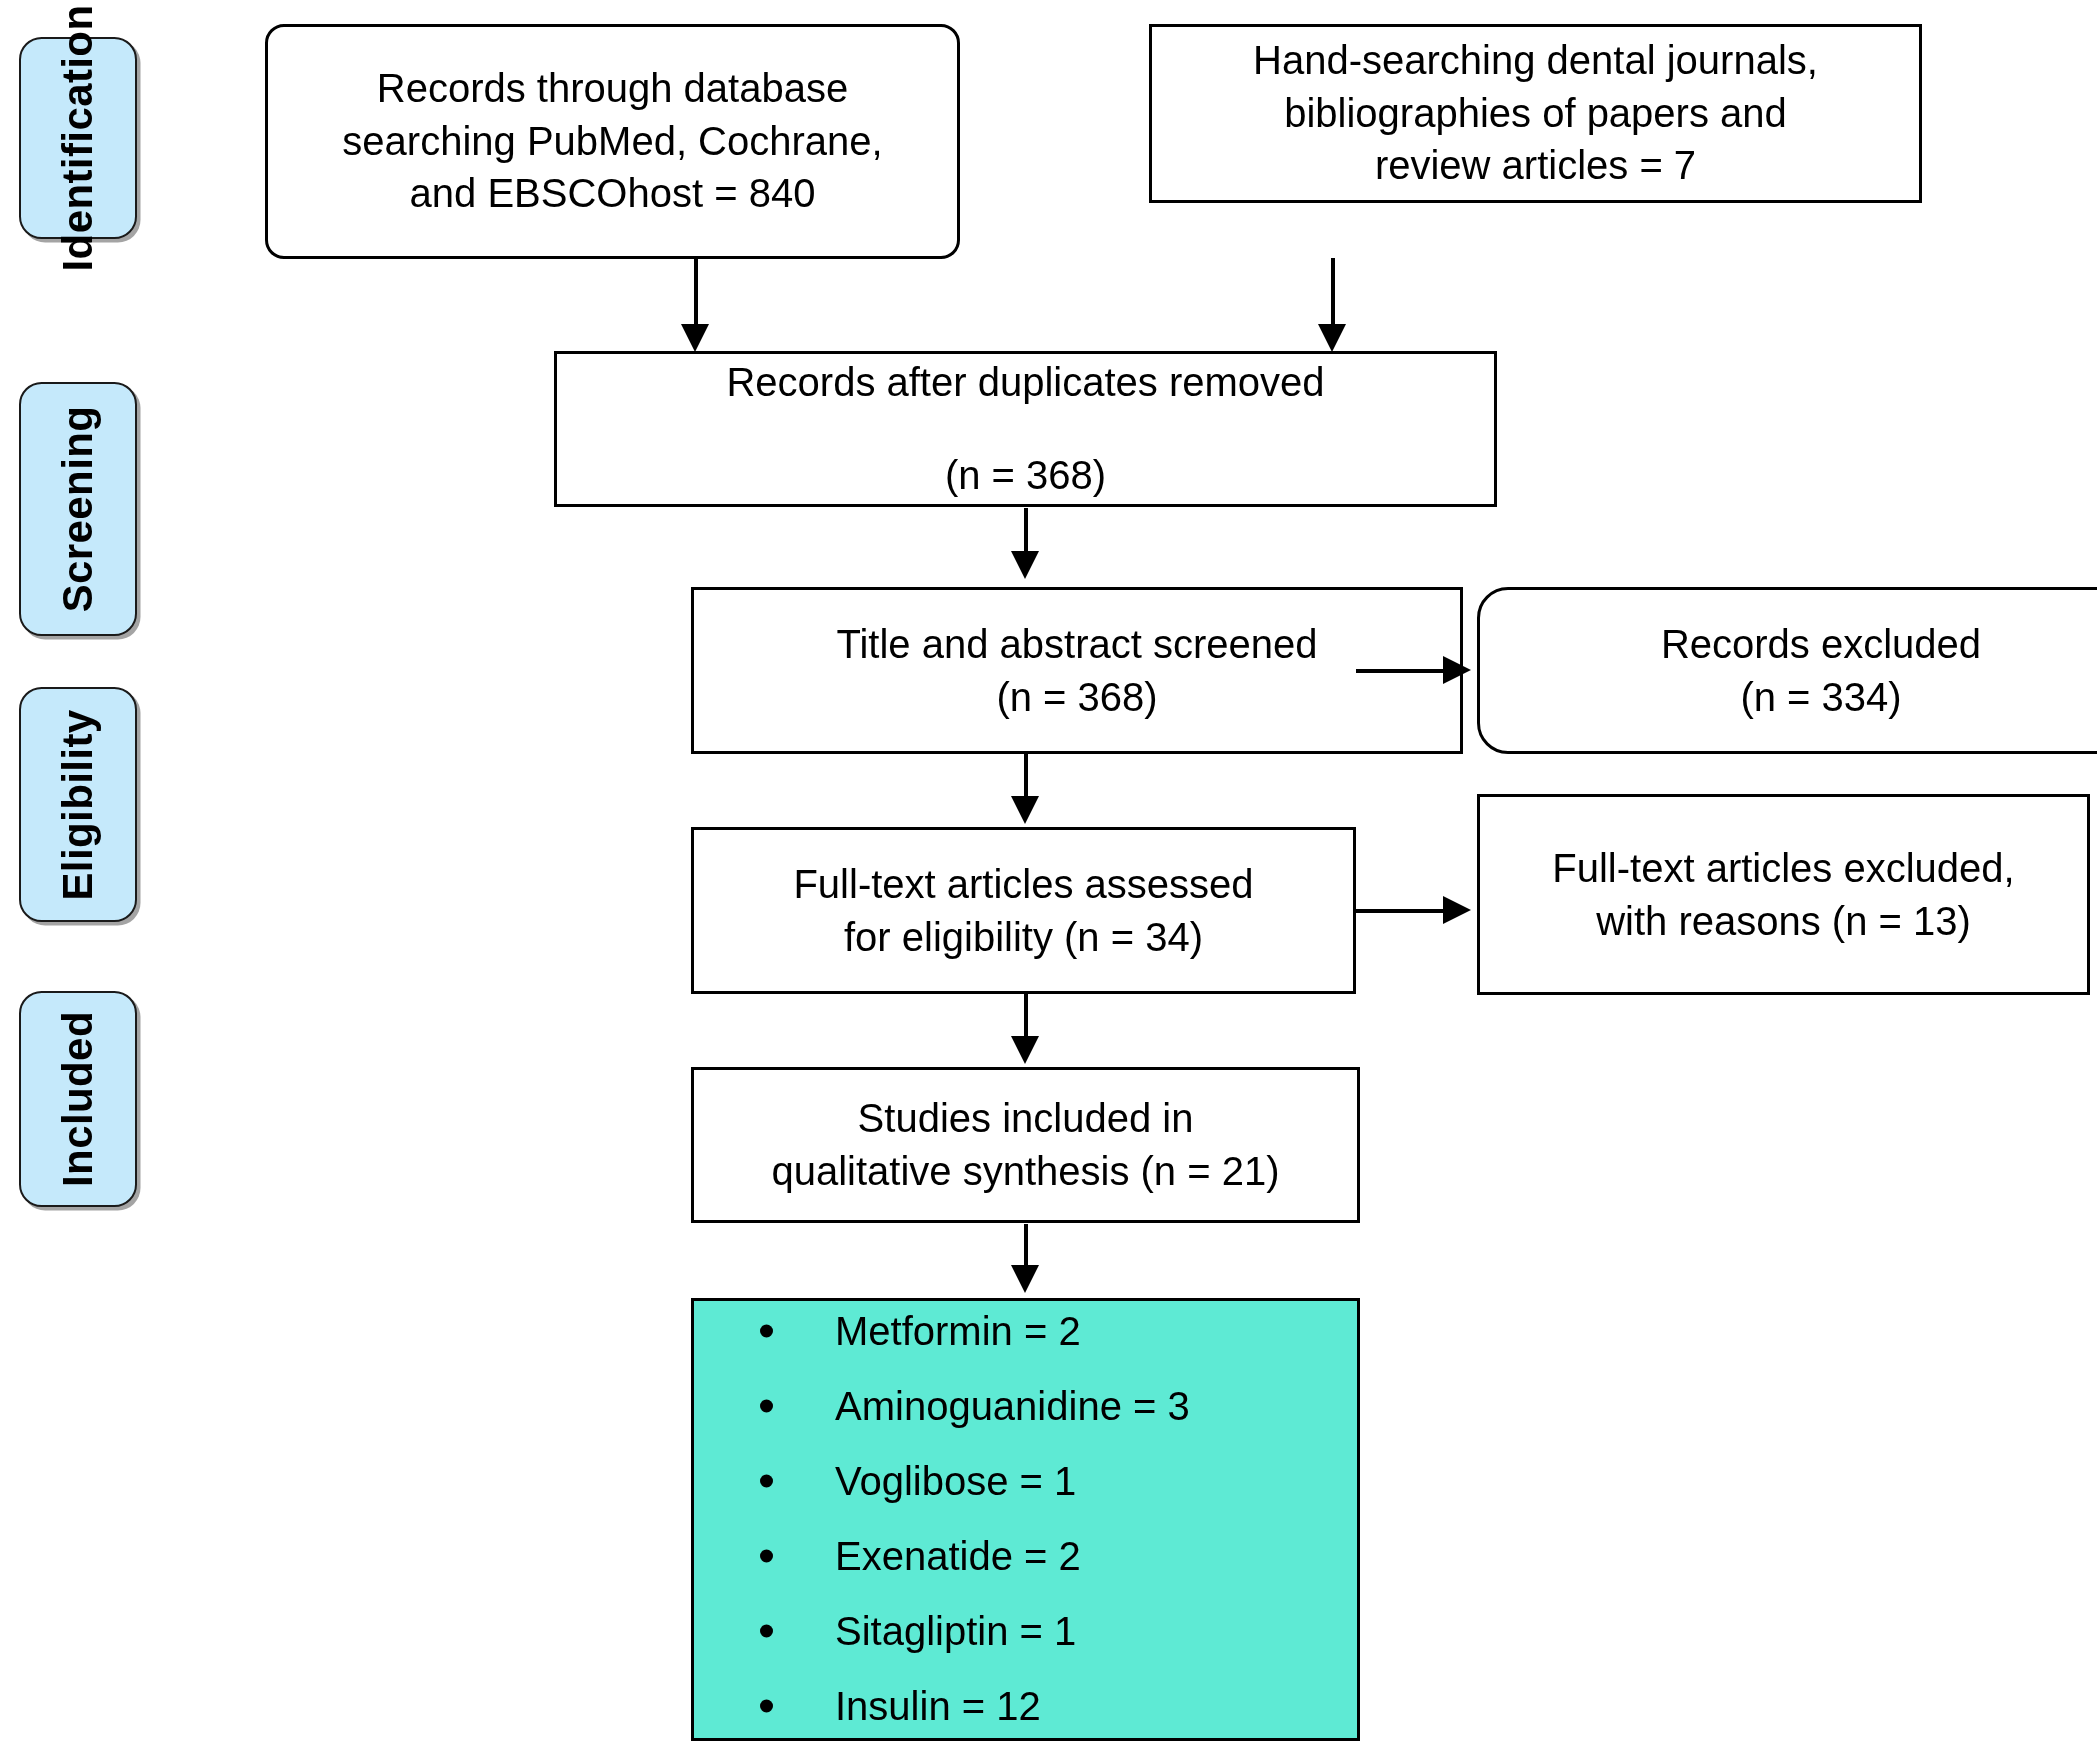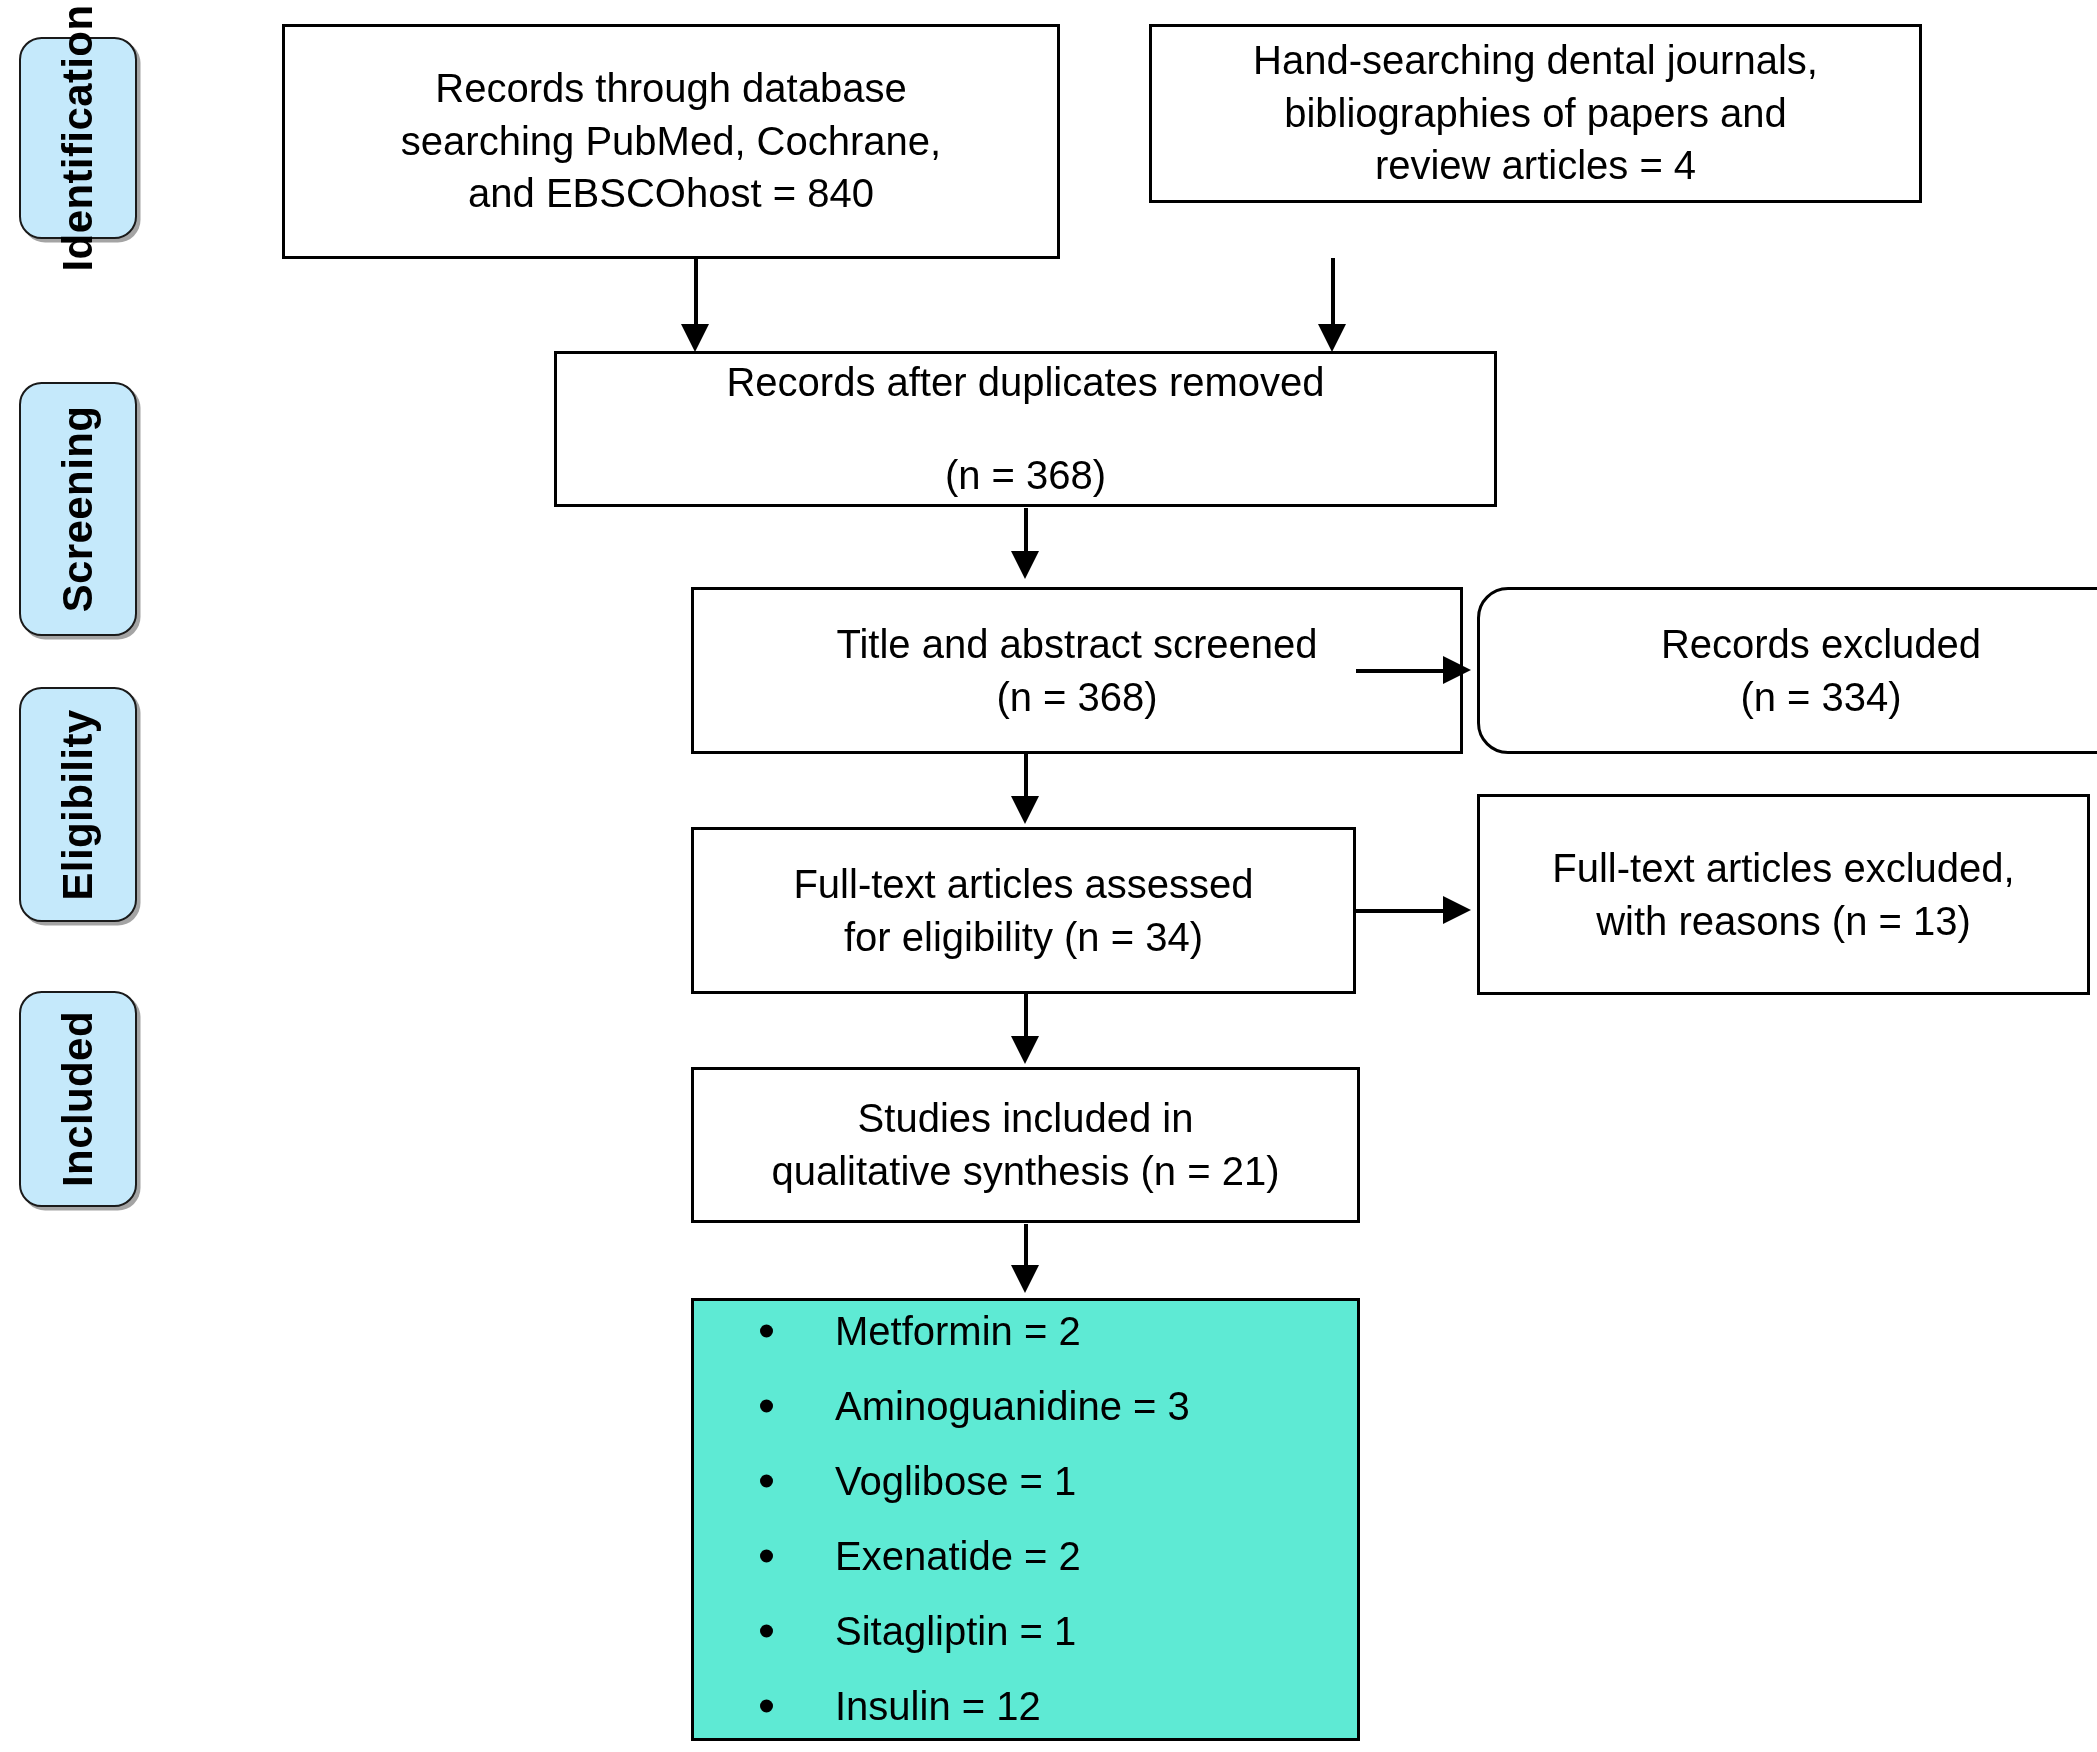--- a/index.html
+++ b/index.html
@@ -138,30 +138,30 @@
   </div>
 
   <div class="stage-pill" style="left:19px; top:687px; width:118px; height:235px;">
     <span class="stage-label">Eligibility</span>
   </div>
 
   <div class="stage-pill" style="left:19px; top:991px; width:118px; height:216px;">
     <span class="stage-label">Included</span>
   </div>
 
-  <div class="flow-box" style="left:282px; top:23.5px; width:778px; height:235px;">
+  <div class="flow-box" style="left:265px; top:23.5px; width:695px; height:235px;border-radius:19px;">
     <span class="line">Records through database</span>
     <span class="line">searching PubMed, Cochrane,</span>
     <span class="line">and EBSCOhost = 840</span>
   </div>
 
   <div class="flow-box" style="left:1149px; top:23.5px; width:773px; height:179px;">
     <span class="line">Hand-searching dental journals,</span>
     <span class="line">bibliographies of papers and</span>
-    <span class="line">review articles = 4</span>
+    <span class="line">review articles = 7</span>
   </div>
 
   <div class="vline" style="left:694px; top:258px; height:78px;"></div>
   <div class="arrow-down" style="left:681px; top:324px;"></div>
 
   <div class="vline" style="left:1331px; top:258px; height:78px;"></div>
   <div class="arrow-down" style="left:1318px; top:324px;"></div>
 
   <div class="flow-box" style="left:554px; top:351px; width:943px; height:156px;gap:40px;">
     <span class="line">Records after duplicates removed</span>

